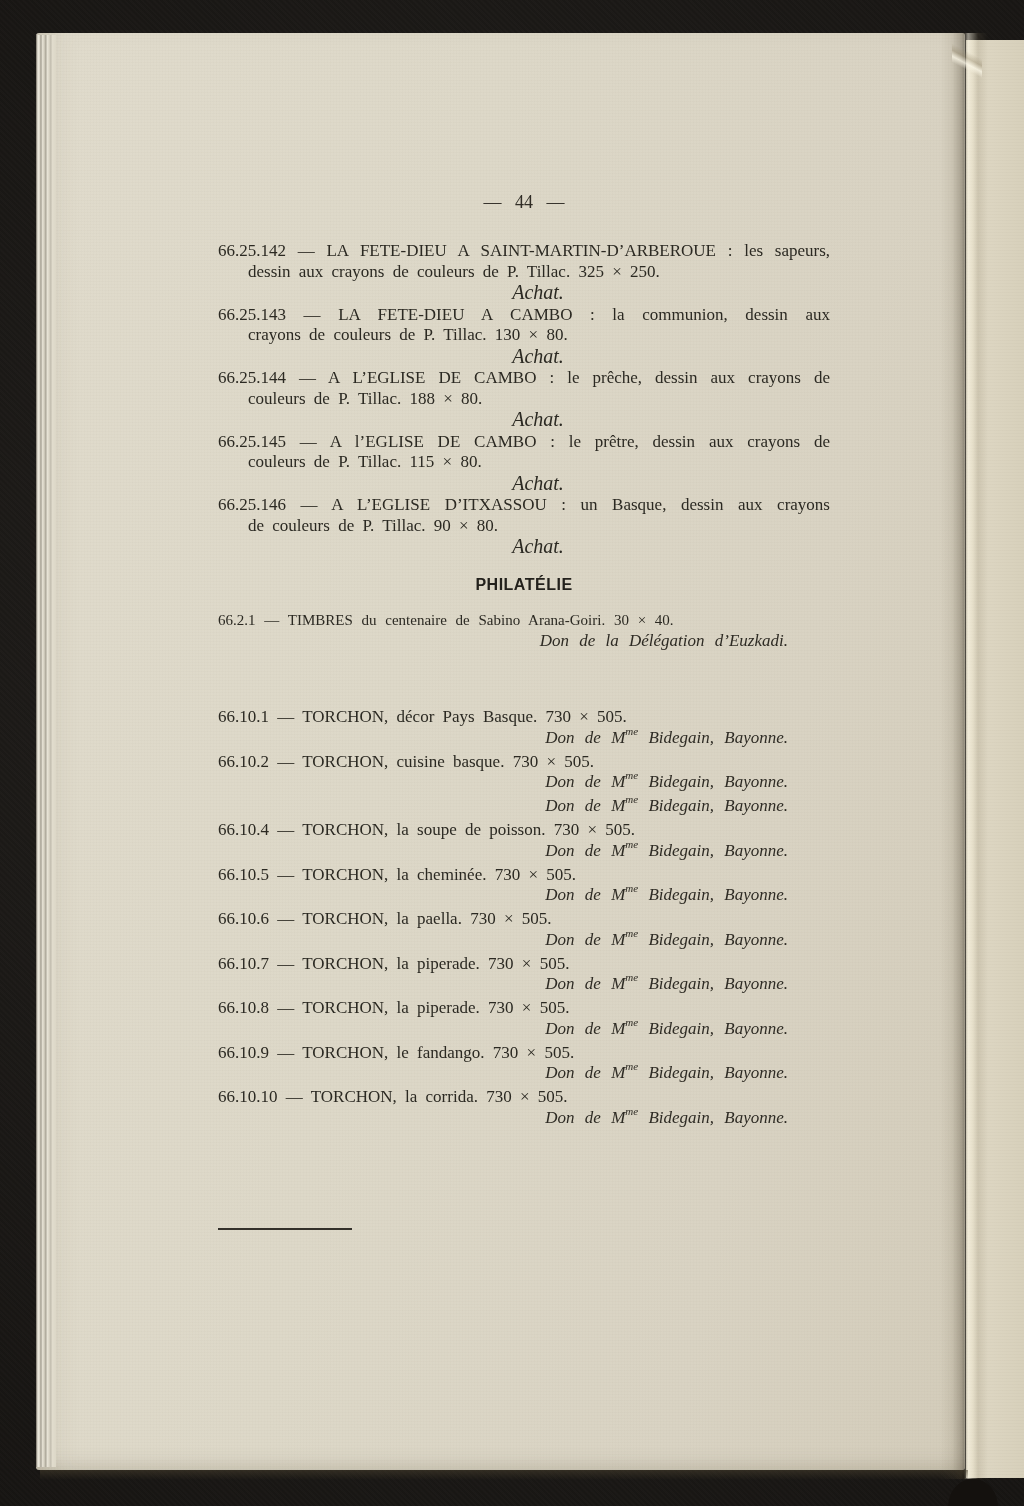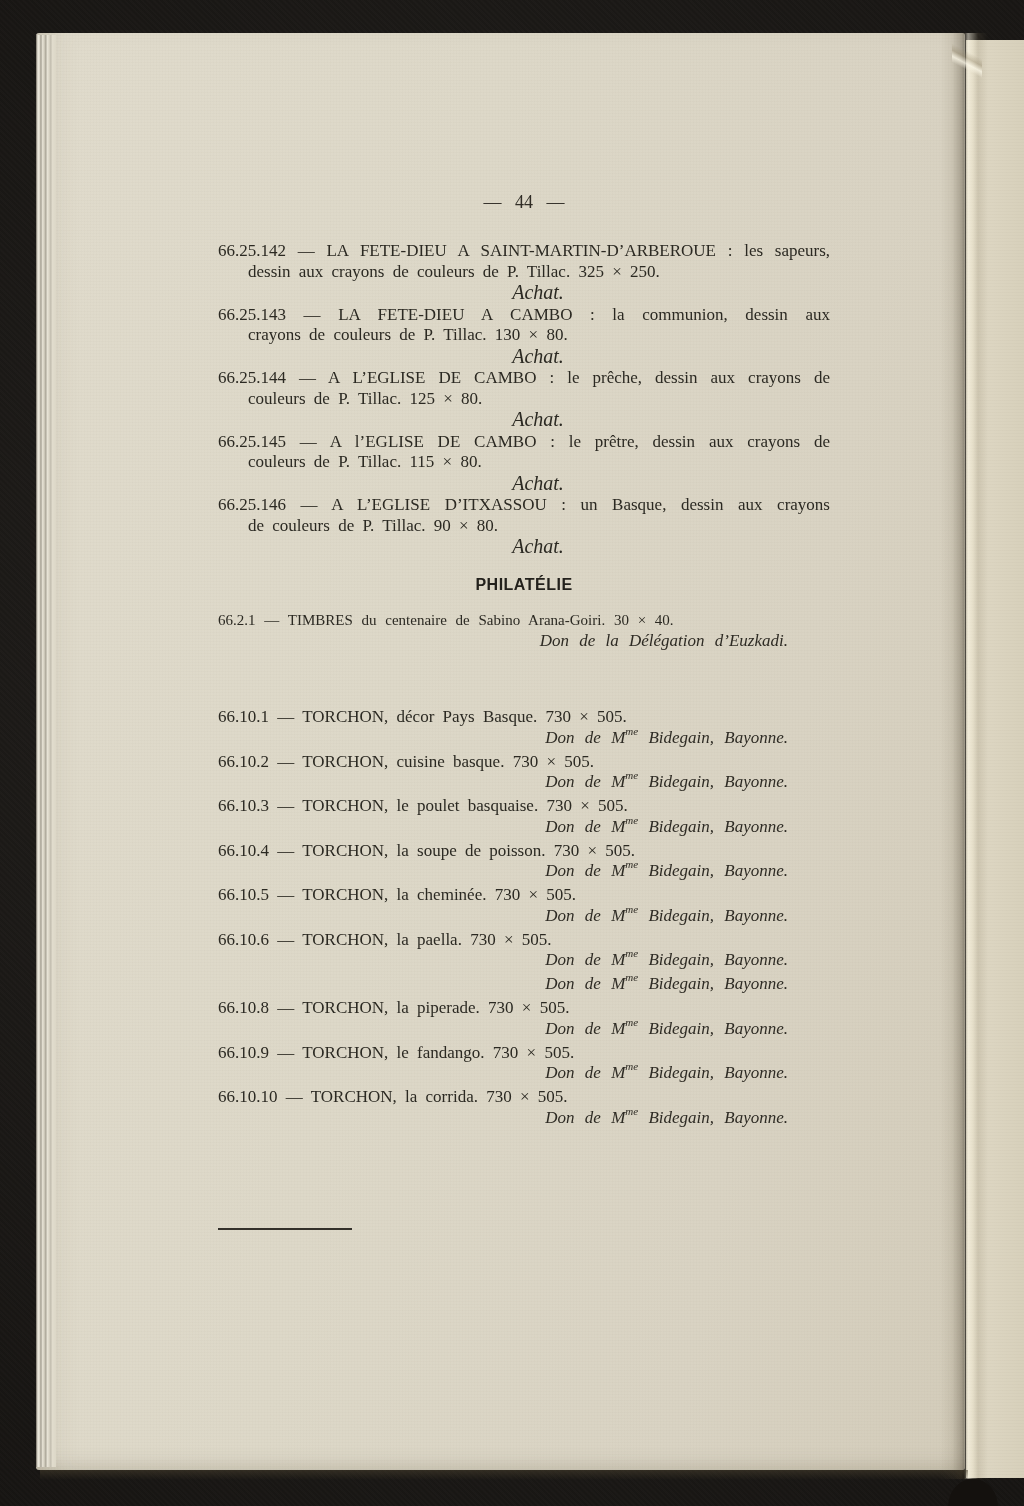--- a/index.html
+++ b/index.html
@@ -109,21 +109,21 @@
         <div class="l2">dessin aux crayons de couleurs de P. Tillac. 325 × 250.</div>
         <div class="note">Achat.</div>
       </div>
       <div class="entry">
         <div class="l1">66.25.143 — LA FETE-DIEU A CAMBO : la communion, dessin aux</div>
         <div class="l2">crayons de couleurs de P. Tillac. 130 × 80.</div>
         <div class="note">Achat.</div>
       </div>
       <div class="entry">
         <div class="l1">66.25.144 — A L’EGLISE DE CAMBO : le prêche, dessin aux crayons de</div>
-        <div class="l2">couleurs de P. Tillac. 125 × 80.</div>
+        <div class="l2">couleurs de P. Tillac. 188 × 80.</div>
         <div class="note">Achat.</div>
       </div>
       <div class="entry">
         <div class="l1">66.25.145 — A l’EGLISE DE CAMBO : le prêtre, dessin aux crayons de</div>
         <div class="l2">couleurs de P. Tillac. 115 × 80.</div>
         <div class="note">Achat.</div>
       </div>
       <div class="entry">
         <div class="l1">66.25.146 — A L’EGLISE D’ITXASSOU : un Basque, dessin aux crayons</div>
         <div class="l2">de couleurs de P. Tillac. 90 × 80.</div>
@@ -142,36 +142,36 @@
     <div class="tissage">
       <div class="titem">
         <div class="tline">66.10.1 — TORCHON, décor Pays Basque. 730 × 505.</div>
         <div class="donor"><span>Don de M</span><sup>me</sup><span> Bidegain, Bayonne.</span></div>
       </div>
       <div class="titem">
         <div class="tline">66.10.2 — TORCHON, cuisine basque. 730 × 505.</div>
         <div class="donor"><span>Don de M</span><sup>me</sup><span> Bidegain, Bayonne.</span></div>
       </div>
       <div class="titem">
-        <div class="tline">66.10.3 — TORCHON, le poulet basquaise. 730 × 505.</div>
         <div class="donor"><span>Don de M</span><sup>me</sup><span> Bidegain, Bayonne.</span></div>
       </div>
       <div class="titem">
         <div class="tline">66.10.4 — TORCHON, la soupe de poisson. 730 × 505.</div>
         <div class="donor"><span>Don de M</span><sup>me</sup><span> Bidegain, Bayonne.</span></div>
       </div>
       <div class="titem">
         <div class="tline">66.10.5 — TORCHON, la cheminée. 730 × 505.</div>
         <div class="donor"><span>Don de M</span><sup>me</sup><span> Bidegain, Bayonne.</span></div>
       </div>
       <div class="titem">
         <div class="tline">66.10.6 — TORCHON, la paella. 730 × 505.</div>
         <div class="donor"><span>Don de M</span><sup>me</sup><span> Bidegain, Bayonne.</span></div>
       </div>
       <div class="titem">
+        <div class="tline">66.10.7 — TORCHON, la piperade. 730 × 505.</div>
         <div class="donor"><span>Don de M</span><sup>me</sup><span> Bidegain, Bayonne.</span></div>
       </div>
       <div class="titem">
         <div class="tline">66.10.8 — TORCHON, la piperade. 730 × 505.</div>
         <div class="donor"><span>Don de M</span><sup>me</sup><span> Bidegain, Bayonne.</span></div>
       </div>
       <div class="titem">
         <div class="tline">66.10.9 — TORCHON, le fandango. 730 × 505.</div>
         <div class="donor"><span>Don de M</span><sup>me</sup><span> Bidegain, Bayonne.</span></div>
       </div>

